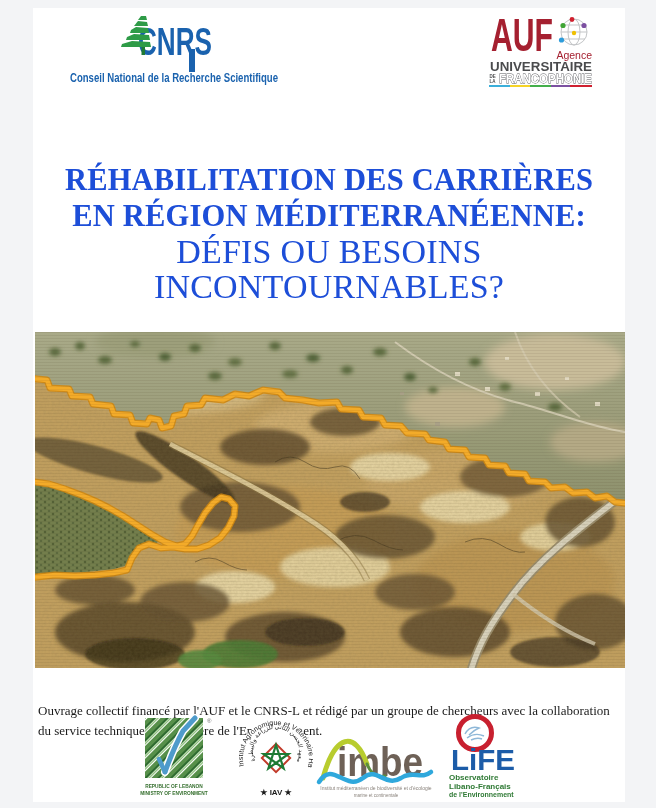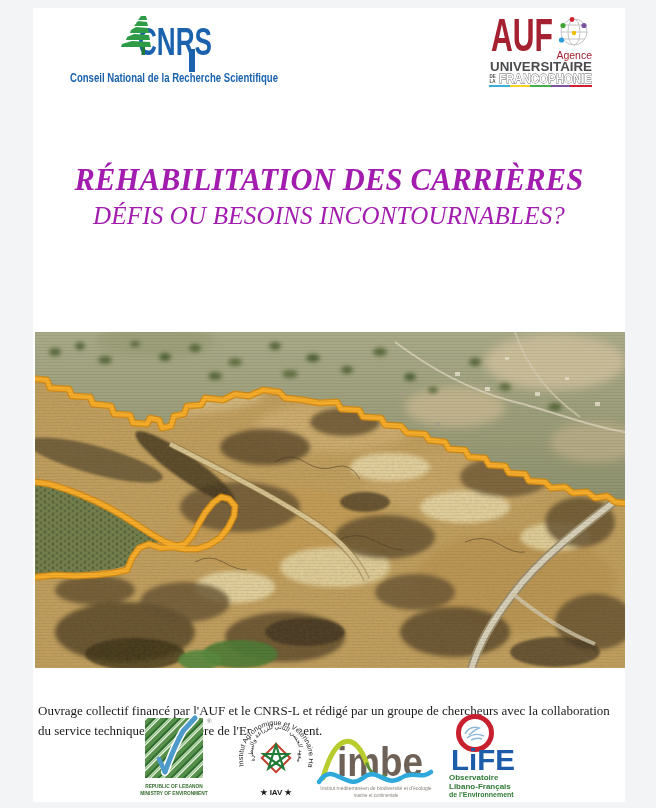--- a/index.html
+++ b/index.html
@@ -7,24 +7,24 @@
     width:656px;height:808px;position:relative;overflow:hidden;
     background:#F3F4F6;
     font-family:"Liberation Sans", sans-serif;
   }
   .page{
     position:absolute;left:33px;top:8px;width:592px;height:794px;
     background:#FFFFFF;
   }
   .abs{position:absolute;}
   
-  .title-block{position:absolute;top:154px;left:0;width:592px;text-align:center;color:#a21caf;
-    font-family:"Liberation Serif", serif;font-style:italic;}
+  .title-block{position:absolute;top:154px;left:0;width:592px;text-align:center;color:#1d4ed8;
+    font-family:"Liberation Serif", serif;}
   .title-line-bold{font-size:30.5px;font-weight:700;line-height:36px;letter-spacing:0.2px;}
-  .title-line-reg{font-size:25px;font-weight:400;line-height:35px;letter-spacing:0.2px;}
+  .title-line-reg{font-size:34px;font-weight:400;line-height:35px;letter-spacing:0.2px;}
   
   .caption{position:absolute;top:662px;left:5px;width:586px;
     font-family:"Liberation Serif", serif;font-size:13px;line-height:1.5;color:#1b1b1b;margin-top:31px;}
   svg text{font-family:"Liberation Sans", sans-serif;}
 </style>
 </head>
 <body>
 
 <div class="page">
 
@@ -68,20 +68,21 @@
       <rect x="1" y="70" width="21" height="3.5" fill="#3BAFDA"></rect>
       <rect x="22" y="70" width="20" height="3.5" fill="#F5D327"></rect>
       <rect x="42" y="70" width="21" height="3.5" fill="#44AF4B"></rect>
       <rect x="63" y="70" width="19" height="3.5" fill="#7C51A1"></rect>
       <rect x="82" y="70" width="22" height="3.5" fill="#CF2030"></rect>
     </g>
   </svg>
 
   <div class="title-block">
     <div class="title-line-bold">RÉHABILITATION DES CARRIÈRES</div>
+    <div class="title-line-bold">EN RÉGION MÉDITERRANÉENNE:</div>
     <div class="title-line-reg">DÉFIS OU BESOINS INCONTOURNABLES?</div>
   </div>
 
   <svg class="abs" style="left:2px;top:324px;" width="590" height="336" viewBox="0 0 590 336">
     <defs>
       <linearGradient id="hill" x1="0" y1="0" x2="0" y2="1">
         <stop offset="0" stop-color="#A8AB8C"></stop>
         <stop offset="0.45" stop-color="#8F9472"></stop>
         <stop offset="1" stop-color="#7C8260"></stop>
       </linearGradient>

